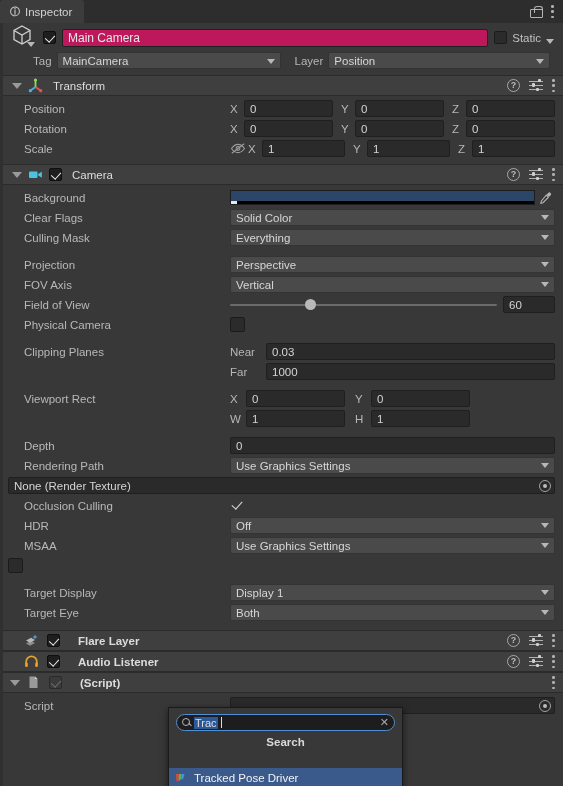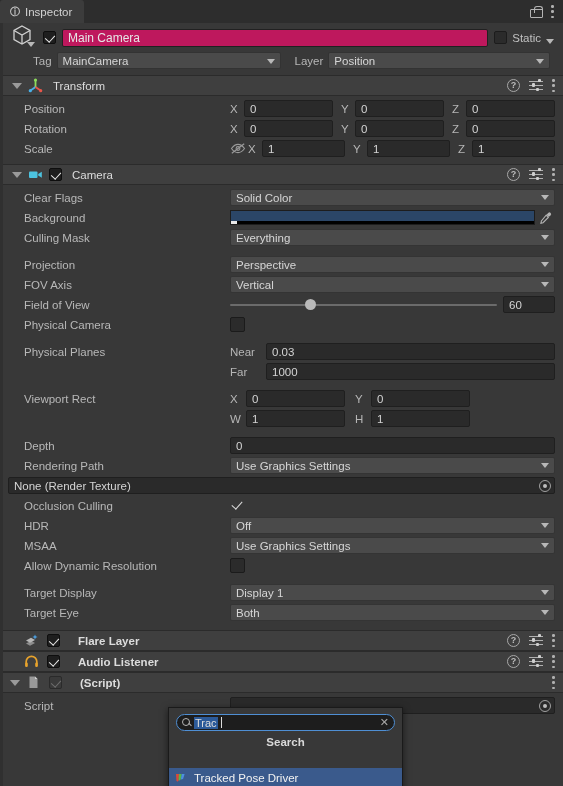--- a/index.html
+++ b/index.html
@@ -315,48 +315,48 @@
             <i></i>
             <i></i>
             <i></i>
           </span>
       </span>
     </div>
 
     <div class="rows">
 
       <div class="row">
-        <span class="lab">Clear Flags</span>
-        <span class="ctl">
-            <span class="fulldd">
-          <span>Solid Color</span>
-          <span class="caret"></span>
-        </span>
-          </span>
-      </div>
-
-      <div class="row">
         <span class="lab">Background</span>
         <span class="ctl">
           <span class="swatch-wrap">
             <span class="swatch-main" id="bgswatch" style="background: rgb(43, 70, 103);"></span>
             <span class="swatch-alpha">
                 <i style="width: 6px;"></i>
               </span>
           </span>
           <span class="eyedrop">
             <svg width="14" height="14" viewBox="0 0 14 14">
               <path d="M11.6 1.9 a1.7 1.7 0 0 1 0 2.4 L9.8 6.1 L7.4 3.7 L9.2 1.9 a1.7 1.7 0 0 1 2.4 0 Z" fill="#b4b4b4"></path>
               <path d="M7.1 4.2 L9.3 6.4 L4 11.7 L1.9 12.2 L2.4 10 Z" fill="none" stroke="#b4b4b4" stroke-width="1.1"></path>
             </svg>
           </span>
         </span>
       </div>
 
       <div class="row">
+        <span class="lab">Clear Flags</span>
+        <span class="ctl">
+            <span class="fulldd">
+          <span>Solid Color</span>
+          <span class="caret"></span>
+        </span>
+          </span>
+      </div>
+
+      <div class="row">
         <span class="lab">Culling Mask</span>
         <span class="ctl">
             <span class="fulldd">
           <span>Everything</span>
           <span class="caret"></span>
         </span>
           </span>
       </div>
 
       <div class="gap"></div>
@@ -395,21 +395,21 @@
       <div class="row">
         <span class="lab">Physical Camera</span>
         <span class="ctl">
             <span class="checkbox-ctl"></span>
           </span>
       </div>
 
       <div class="gap"></div>
 
       <div class="row">
-        <span class="lab">Physical Planes</span>
+        <span class="lab">Clipping Planes</span>
         <span class="ctl">
           <span class="axis" style="width:36px;flex:0 0 36px">Near</span>
           <span class="num" style="flex:1">0.03</span>
         </span>
       </div>
 
       <div class="row">
         <span class="lab"></span>
         <span class="ctl">
           <span class="axis" style="width:36px;flex:0 0 36px">Far</span>
@@ -490,21 +490,20 @@
         <span class="lab">MSAA</span>
         <span class="ctl">
             <span class="fulldd">
           <span>Use Graphics Settings</span>
           <span class="caret"></span>
         </span>
           </span>
       </div>
 
       <div class="row">
-        <span class="lab">Allow Dynamic Resolution</span>
         <span class="ctl">
             <span class="checkbox-ctl"></span>
           </span>
       </div>
 
       <div class="gap"></div>
 
       <div class="row">
         <span class="lab">Target Display</span>
         <span class="ctl">

